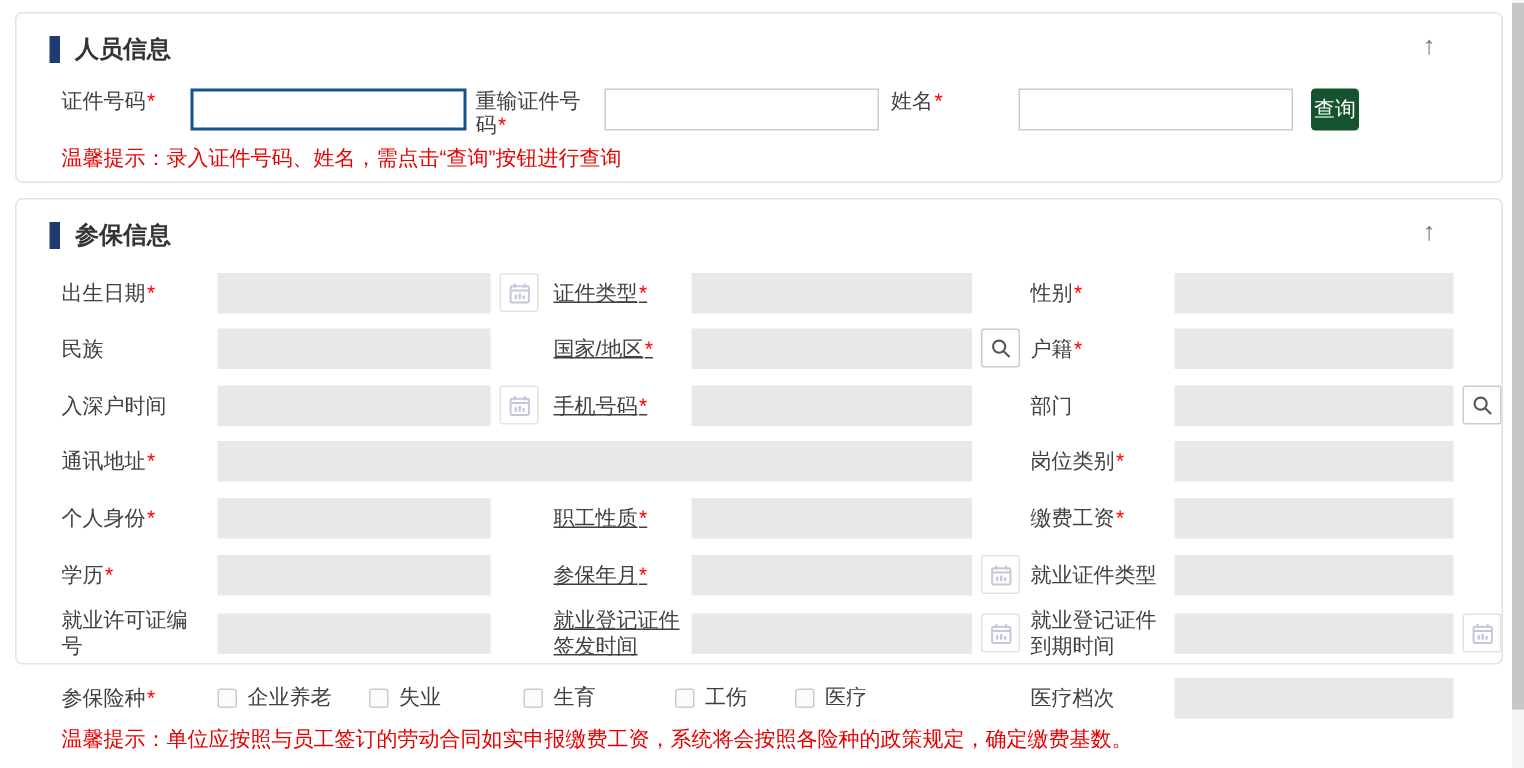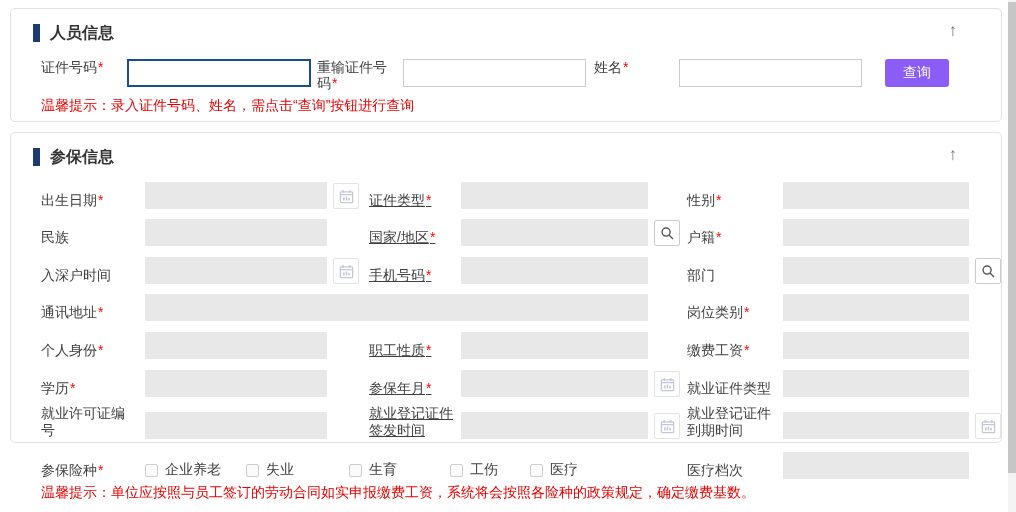--- a/index.html
+++ b/index.html
@@ -20,27 +20,27 @@
   
   .p-row { display:flex; align-items:flex-start; margin:16px 0 0 30px; height:28px; }
   .pl1 { width:86px; }
   .pl2 { width:76px; margin-left:6px; line-height:16px; padding-right:4px; }
   .pl3 { width:85px; margin-left:8px; }
   .wi { height:28px; border:1px solid #ccc; background:#fff; outline:none; padding:0 6px; font-size:14px; color:#333; }
   .wi.focus { border:2px solid #17508c; }
   #p-input-id { width:184px; }
   #p-input-reid { width:183px; margin-left:10px; }
   #p-input-name { width:183px; }
-  .btn { margin-left:23px; width:64px; height:28px; background:#8b5cf6; color:#fff; border:none;
+  .btn { margin-left:12px; width:32px; height:28px; background:#14532d; color:#fff; border:none;
     border-radius:3px; font-size:14px; cursor:pointer; font-family:inherit; }
   .hint { color:#e60000; font-size:14px; margin-left:30px; }
   #card-personnel .hint { margin-top:10px; }
 
   
-  .frow { position:absolute; left:30px; display:flex; align-items:flex-end; height:28px; }
+  .frow { position:absolute; left:30px; display:flex; align-items:center; height:28px; }
   .l1 { width:104px; padding-right:8px; line-height:17px; }
   .l2 { width:92px; margin-left:10px; padding-right:6px; line-height:17px;text-decoration:underline; }
   .l3 { width:96px; margin-left:7px; padding-right:8px; line-height:17px; }
   .gi { height:27px; background:#e8e8e8; border:none; outline:none; padding:0 6px; font-size:14px; color:#333; }
   .i1 { width:182px; }
   .i2 { width:187px; }
   .i3 { width:186px; }
   .iwide { width:503px; }
   .iconbox { width:26px; height:26px; margin-left:6px; border:1px solid #e3e3e3; border-radius:2px;
     display:flex; align-items:center; justify-content:center; background:#fff; flex:none; }

